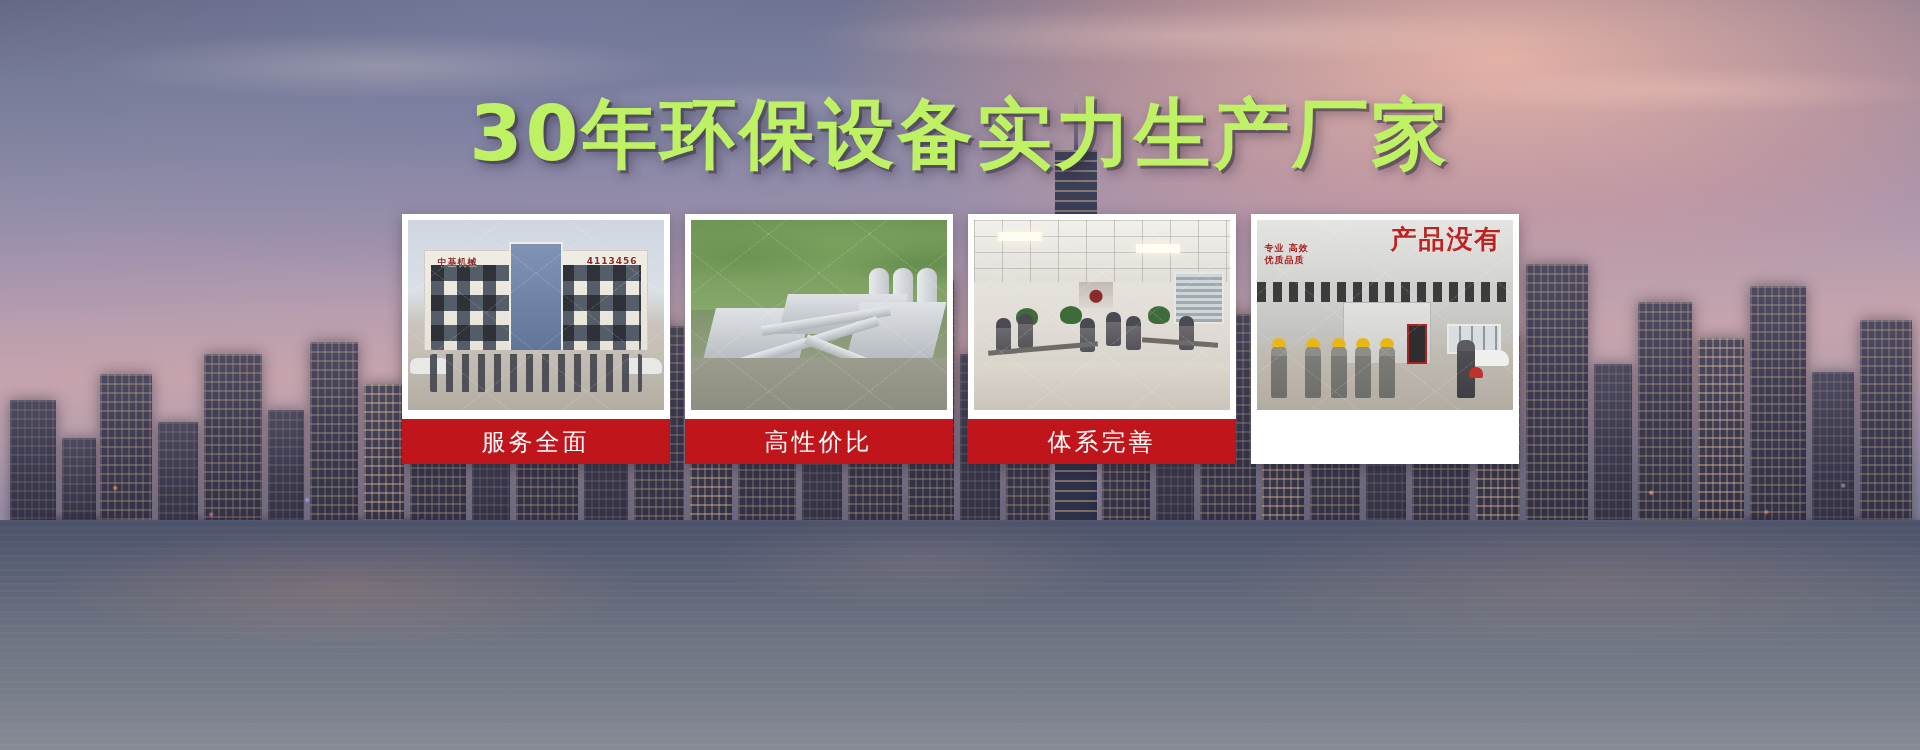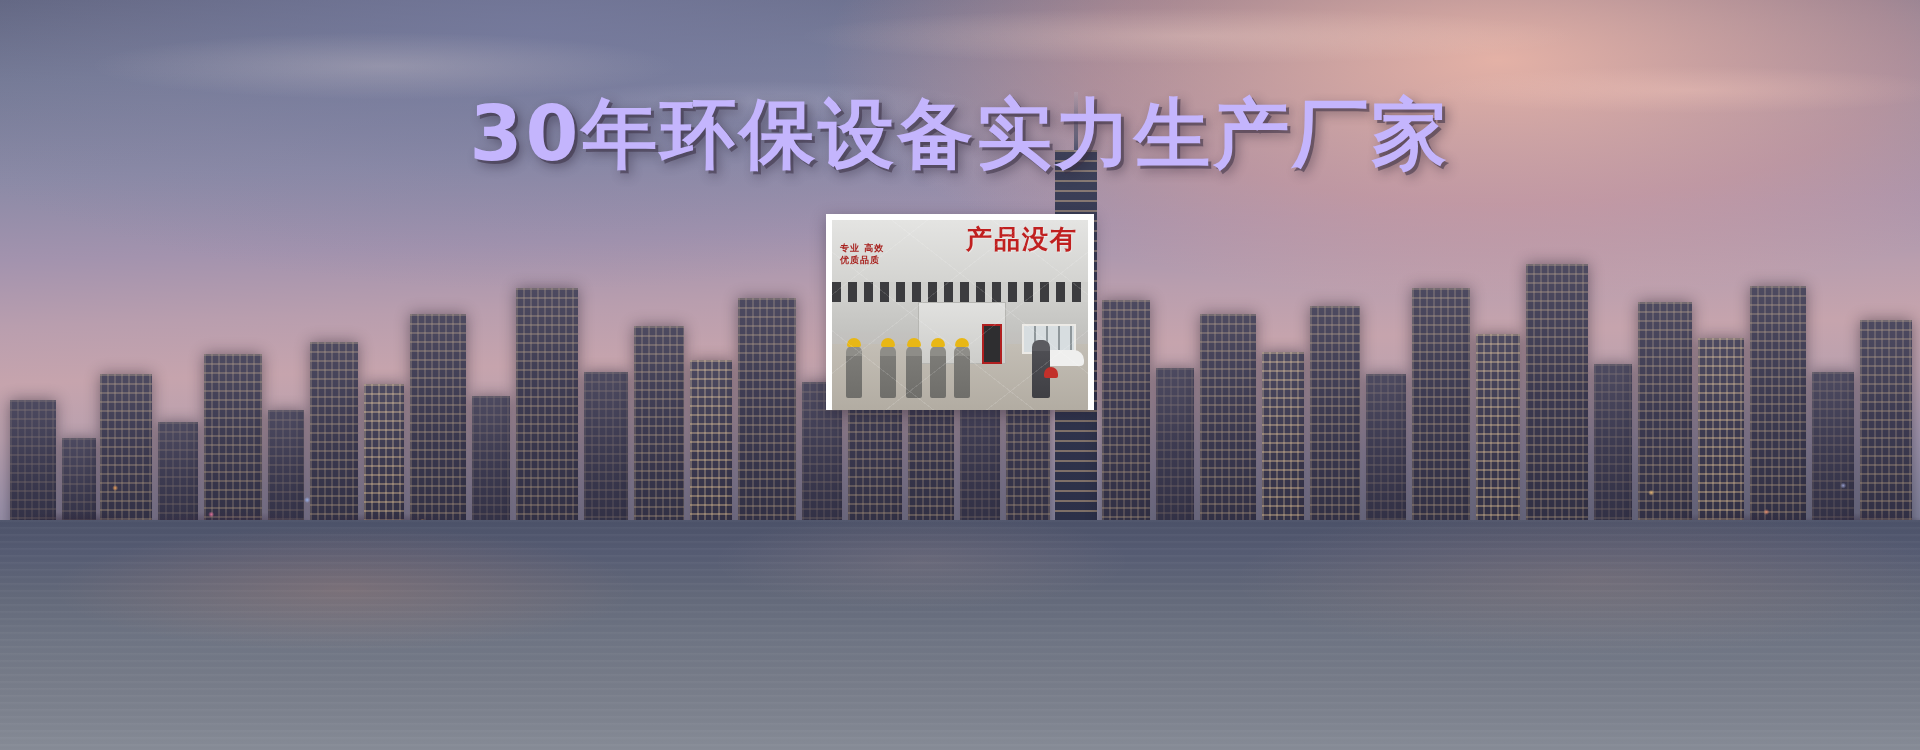--- a/index.html
+++ b/index.html
@@ -124,21 +124,21 @@
   
   .content {
     position:absolute; inset:0;
     display:flex; flex-direction:column; align-items:center;
   }
 
   .headline {
     margin-top:96px;
     font-size:76px;
     font-weight:bold;
-    color:#c4b5fd;
+    color:#bef264;
     letter-spacing:3px;
     line-height:1;
     text-shadow:
        3px 3px 0 rgba(60,50,70,.55),
        5px 5px 12px rgba(40,32,50,.45);
     white-space:nowrap;
   }
 
   .subtitle-bar {
     margin-top:26px;
@@ -439,22 +439,76 @@
     <div class="water-shimmer"></div>
   </div>
 
   <div class="content">
 
     <div class="headline">30年环保设备实力生产厂家</div>
 
 
     <div class="cards">
 
-
-
+      <div class="card">
+        <div class="card-photo ph1">
+          <div class="bldg-body"></div>
+          <div class="bldg-mid"></div>
+          <div class="sign">中基机械</div>
+          <div class="phone">4113456</div>
+          <div class="ground"></div>
+          <div class="car-l"></div>
+            <div class="car-r"></div>
+          <div class="people"></div>
+          <div class="wm"></div>
+        </div>
+        <div class="card-caption">服务全面</div>
+      </div>
+
+      <div class="card">
+        <div class="card-photo ph2">
+          <div class="hills"></div>
+          <div class="silo s1"></div>
+            <div class="silo s2"></div>
+            <div class="silo s3"></div>
+          <div class="hall h1"></div>
+            <div class="hall h2"></div>
+            <div class="hall h3"></div>
+          <div class="conv c3"></div>
+            <div class="conv c1"></div>
+            <div class="conv c2"></div>
+          <div class="yard"></div>
+          <div class="wm"></div>
+        </div>
+        <div class="card-caption">高性价比</div>
+      </div>
+
+      <div class="card">
+        <div class="card-photo ph3">
+          <div class="ceil"></div>
+          <div class="lamp l1"></div>
+            <div class="lamp l2"></div>
+          <div class="logo"></div>
+          <div class="win"></div>
+          <div class="plant pl1"></div>
+            <div class="plant pl2"></div>
+            <div class="plant pl3"></div>
+          <div class="pers p1"></div>
+            <div class="pers p2"></div>
+            <div class="pers p3"></div>
+          <div class="pers p4"></div>
+            <div class="pers p5"></div>
+            <div class="pers p6"></div>
+          <div class="desk d1"></div>
+            <div class="desk d2"></div>
+          <div class="floor"></div>
+          <div class="wm"></div>
+        </div>
+        <div class="card-caption">体系完善</div>
+      </div>
 
       <div class="card">
         <div class="card-photo ph4">
           <div class="wall"></div>
           <div class="bigtext">产品没有</div>
           <div class="slogan">专业 高效<br>优质品质</div>
           <div class="ground4"></div>
           <div class="door"></div>
           <div class="smalldoor"></div>
           <div class="win4"></div>

